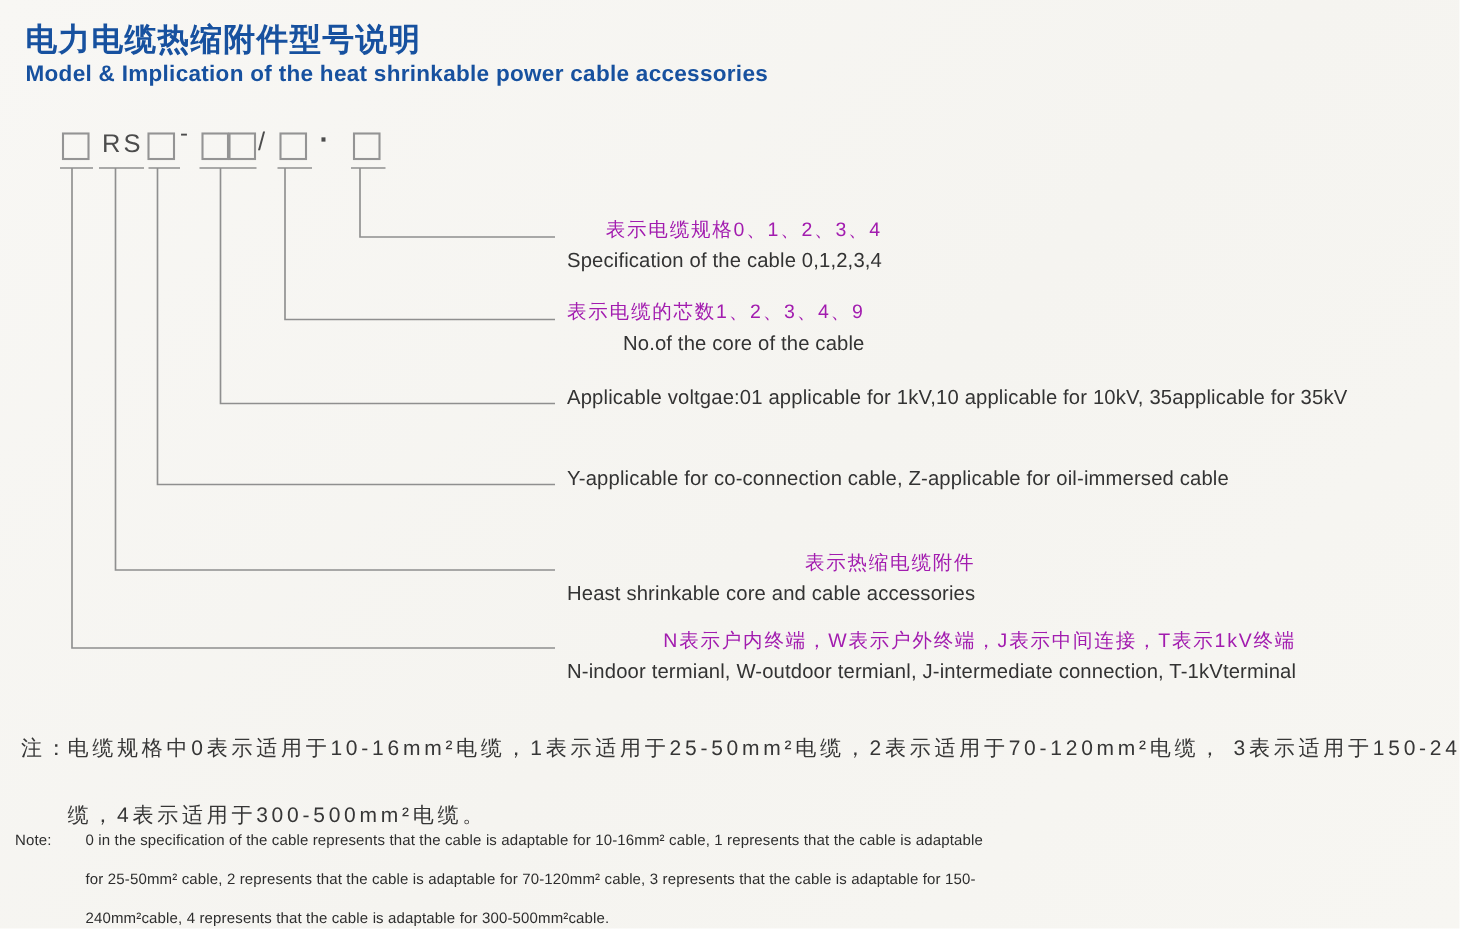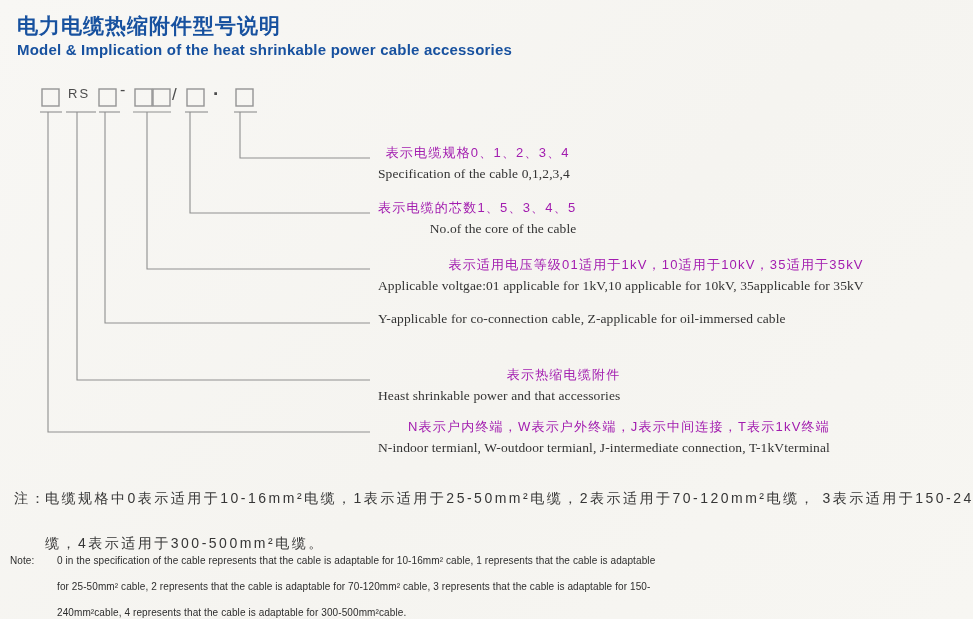--- a/index.html
+++ b/index.html
@@ -6,27 +6,27 @@
   body{
     width:973px;height:619px;position:relative;overflow:hidden;
     background:linear-gradient(135deg,#f8f7f4 0%,#f5f4f0 55%,#f7f6f2 100%);
     font-family:"Liberation Sans","DejaVu Sans",sans-serif;
     color:#3a3a3a;
   }
   .abs{position:absolute;white-space:nowrap;text-align:right;}
   .title-cn{left:17px;top:12px;font-size:21px;font-weight:bold;color:#17519f;letter-spacing:1px;}
   .title-en{left:17px;top:41px;font-size:15px;font-weight:bold;color:#17519f;letter-spacing:.2px;}
   .sym{color:#4c4c4c;font-weight:500;}
-  .sym-rs{left:68px;top:86px;font-size:13px;letter-spacing:2px;}
+  .sym-rs{left:68px;top:86px;font-size:17px;letter-spacing:2px;}
   .sym-dash{left:120px;top:81px;font-size:16px;}
   .sym-slash{left:172px;top:85px;font-size:17px;}
   .sym-dot{left:213px;top:83px;font-size:19px;font-weight:bold;}
   .expl{left:378px;}
   .expl .cn{font-size:13px;letter-spacing:1.2px;color:#a21caf;line-height:21px;height:21px;}
-  .expl .en{font-size:13.5px;color:#333;line-height:21px;height:21px;letter-spacing:.1px;font-family:Liberation Serif, serif;}
+  .expl .en{font-size:13.5px;color:#333;line-height:21px;height:21px;letter-spacing:.1px;}
   .e0{top:142px;} .e1{top:197px;} .e2{top:254px;} .e3{top:308px;} .e4{top:364px;} .e5{top:416px;}
   .note-cn{font-size:14px;color:#363636;letter-spacing:2.5px;line-height:25px;}
   .note-en{font-size:10px;color:#2d2d2d;line-height:26px;letter-spacing:.1px;}
   .ncn-label{left:14px;top:486px;}
   .ncn-l1{left:45px;top:486px;}
   .ncn-l2{left:45px;top:511px;margin-top:20px;}
   .nen-label{left:10px;top:548px;}
   .nen-l1{left:57px;top:548px;}
   .nen-l2{left:57px;top:574px;}
   .nen-l3{left:57px;top:600px;}
@@ -66,33 +66,32 @@
 <span class="abs sym sym-rs">RS</span>
 <span class="abs sym sym-dash">-</span>
 <span class="abs sym sym-slash">/</span>
 <span class="abs sym sym-dot">·</span>
 
 <div class="abs expl e0">
   <div class="cn">表示电缆规格0、1、2、3、4</div>
   <div class="en">Specification of the cable 0,1,2,3,4</div>
 </div>
 <div class="abs expl e1">
-  <div class="cn">表示电缆的芯数1、5、3、4、5</div>
+  <div class="cn">表示电缆的芯数1、2、3、4、9</div>
   <div class="en">No.of the core of the cable</div>
 </div>
 <div class="abs expl e2">
-  <div class="cn">表示适用电压等级01适用于1kV，10适用于10kV，35适用于35kV</div>
   <div class="en">Applicable voltgae:01 applicable for 1kV,10 applicable for 10kV, 35applicable for 35kV</div>
 </div>
 <div class="abs expl e3">
   <div class="en">Y-applicable for co-connection cable, Z-applicable for oil-immersed cable</div>
 </div>
 <div class="abs expl e4">
   <div class="cn">表示热缩电缆附件</div>
-  <div class="en">Heast shrinkable power and that accessories</div>
+  <div class="en">Heast shrinkable core and cable accessories</div>
 </div>
 <div class="abs expl e5">
   <div class="cn">N表示户内终端，W表示户外终端，J表示中间连接，T表示1kV终端</div>
   <div class="en">N-indoor termianl, W-outdoor termianl, J-intermediate connection, T-1kVterminal</div>
 </div>
 
 <div class="abs note-cn ncn-label">注：</div>
 <div class="abs note-cn ncn-l1">电缆规格中0表示适用于10-16mm²电缆，1表示适用于25-50mm²电缆，2表示适用于70-120mm²电缆， 3表示适用于150-240mm²电</div>
 <div class="abs note-cn ncn-l2">缆，4表示适用于300-500mm²电缆。</div>
 

